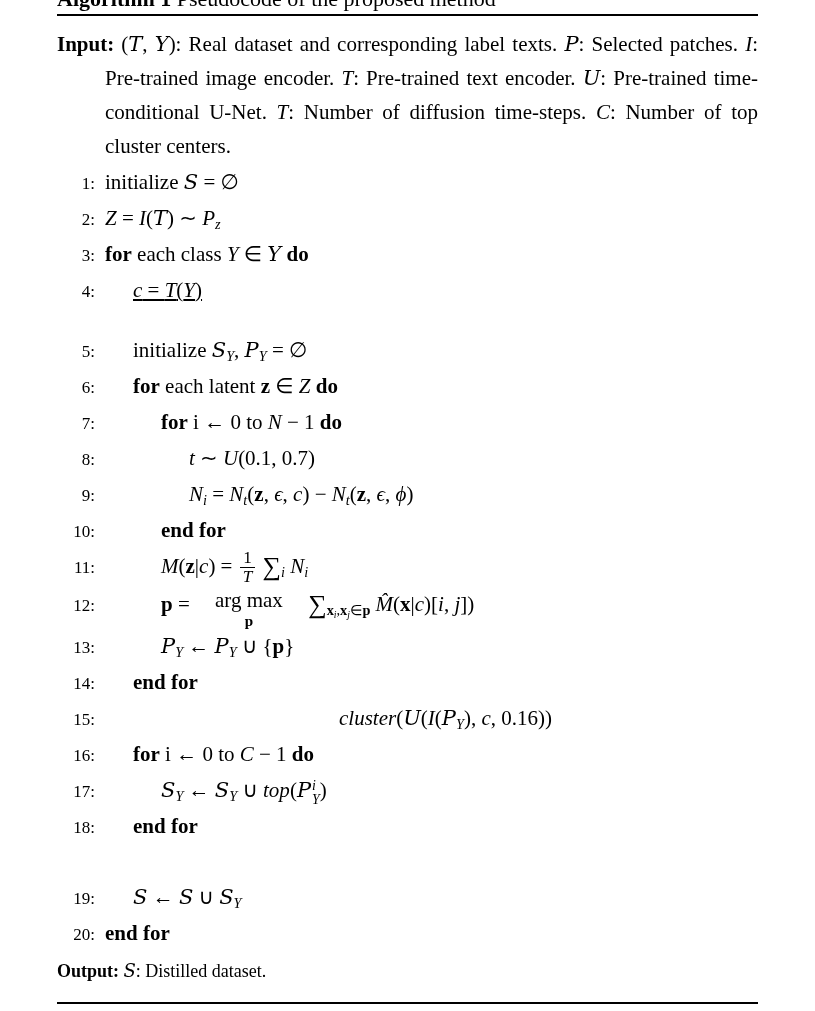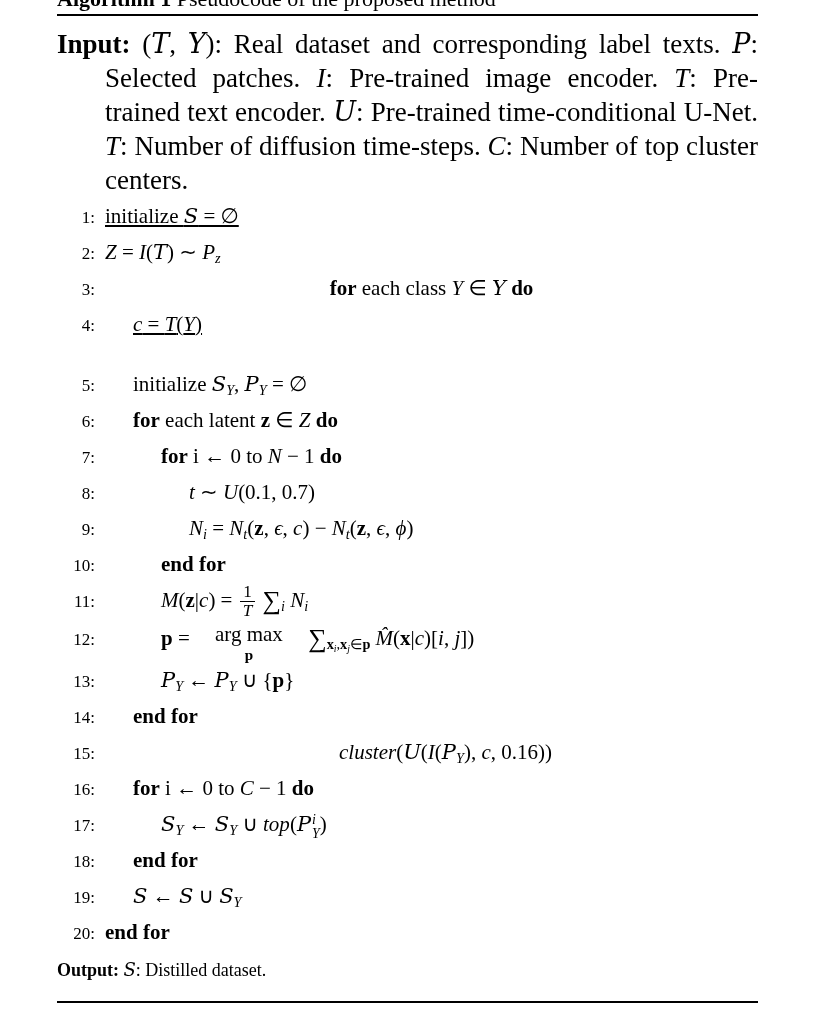--- a/index.html
+++ b/index.html
@@ -6,21 +6,21 @@
   body{width:815px;height:1011px;font-family:"Liberation Serif",serif;color:#000;}
   .page{position:relative;width:815px;height:1011px;overflow:hidden;background:#ffffff;}
   .algorithm{position:absolute;left:57px;width:701px;top:0;}
 
   
   .title-clip{height:14px;overflow:hidden;position:relative;}
   .title{position:absolute;left:0;top:-15px;font-size:22px;line-height:27px;white-space:nowrap;}
 
   .rule{height:0;border-top:2px solid #000;}
 
-  .input-block{font-size:27px;line-height:34px;text-align:justify;
+  .input-block{font-size:21px;line-height:34px;text-align:justify;
                padding-left:48px;text-indent:-48px;margin-top:11px;}
   .output-block{font-size:18px;line-height:34px;margin-top:2px;}
   .rule-bottom{margin-top:14px;}
 
   .lines{margin-top:2px;}
   .line{display:flex;align-items:baseline;font-size:21px;line-height:34px;}
   .num{flex:0 0 38px;text-align:right;font-size:17px;}
   .content{flex:1;}
 
   .s-r{font-style:normal;font-weight:400;}
@@ -55,29 +55,29 @@
       <span class="title"><b>Algorithm 1</b>&nbsp;<span>Pseudocode of the proposed method</span></span>
     </div>
 
     <div class="rule"></div>
 
     <div class="input-block"><span class="s-b">Input:</span>&nbsp;<span id="input-parts"><span class="s-r">(</span><span class="s-cal">T</span><span class="s-r">, </span><span class="s-cal">Y</span><span class="s-r">): Real dataset and corresponding label texts. </span><span class="s-cal">P</span><span class="s-r">: Selected patches. </span><span class="s-i">I</span><span class="s-r">: Pre-trained image encoder. </span><span class="s-i">T</span><span class="s-r">: Pre-trained text encoder. </span><span class="s-cal">U</span><span class="s-r">: Pre-trained time-conditional U-Net. </span><span class="s-i">T</span><span class="s-r">: Number of diffusion time-steps. </span><span class="s-i">C</span><span class="s-r">: Number of top cluster centers.</span></span></div>
 
     <div class="lines" id="lines">
         <div class="line">
           <span class="num">1:</span>
-          <span class="content" style="padding-left: 10px; text-decoration: underline;"><span class="s-r">initialize </span><span class="s-cal">S</span><span class="s-r"> = ∅</span></span>
+          <span class="content" style="padding-left: 10px;"><span class="s-r">initialize </span><span class="s-cal">S</span><span class="s-r"> = ∅</span></span>
         </div>
         <div class="line">
           <span class="num">2:</span>
           <span class="content" style="padding-left: 10px;"><span class="s-i">Z</span><span class="s-r"> = </span><span class="s-i">I</span><span class="s-r">(</span><span class="s-cal">T</span><span class="s-r">) ∼ </span><span class="s-i">P</span><sub class="msub"><span class="s-i">z</span></sub></span>
         </div>
         <div class="line">
           <span class="num">3:</span>
-          <span class="content" style="padding-left: 10px; text-align: center;"><span class="s-b">for</span><span class="s-r">  each class </span><span class="s-i">Y</span><span class="s-r"> ∈ </span><span class="s-cal">Y</span><span class="s-r"> </span><span class="s-b">do</span></span>
+          <span class="content" style="padding-left: 10px;"><span class="s-b">for</span><span class="s-r">  each class </span><span class="s-i">Y</span><span class="s-r"> ∈ </span><span class="s-cal">Y</span><span class="s-r"> </span><span class="s-b">do</span></span>
         </div>
         <div class="line">
           <span class="num">4:</span>
           <span class="content" style="padding-left: 38px; text-decoration: underline;"><span class="s-i">c</span><span class="s-r"> = </span><span class="s-i">T</span><span class="s-r">(</span><span class="s-i">Y</span><span class="s-r">)</span></span>
         </div>
         <div class="line">
           <span class="num">5:</span>
           <span class="content" style="padding-left: 38px; margin-top: 24px;"><span class="s-r">initialize </span><span class="s-cal">S</span><sub class="msub"><span class="s-i">Y</span></sub><span class="s-r">, </span><span class="s-cal">P</span><sub class="msub"><span class="s-i">Y</span></sub><span class="s-r"> = ∅</span></span>
         </div>
         <div class="line">
@@ -127,21 +127,21 @@
         <div class="line">
           <span class="num">17:</span>
           <span class="content" style="padding-left: 66px;"><span class="s-cal">S</span><sub class="msub"><span class="s-i">Y</span></sub><span class="s-r"> ← </span><span class="s-cal">S</span><sub class="msub"><span class="s-i">Y</span></sub><span class="s-r"> ∪ </span><span class="s-i">top</span><span class="s-r">(</span><span class="s-cal">P</span><span class="supsub"><span class="ss">i</span><span class="ss">Y</span></span><span class="s-r">)</span></span>
         </div>
         <div class="line">
           <span class="num">18:</span>
           <span class="content" style="padding-left: 38px;"><span class="s-b">end for</span></span>
         </div>
         <div class="line">
           <span class="num">19:</span>
-          <span class="content" style="padding-left: 38px;"><span class="s-cal">S</span><span class="s-r"> ← </span><span class="s-cal">S</span><span class="s-r"> ∪ </span><span class="s-cal">S</span><sub class="msub"><span class="s-i">Y</span></sub></span>
+          <span class="content" style="padding-left: 38px; margin-top: 35px;"><span class="s-cal">S</span><span class="s-r"> ← </span><span class="s-cal">S</span><span class="s-r"> ∪ </span><span class="s-cal">S</span><sub class="msub"><span class="s-i">Y</span></sub></span>
         </div>
         <div class="line">
           <span class="num">20:</span>
           <span class="content" style="padding-left: 10px;"><span class="s-b">end for</span></span>
         </div>
       </div>
 
     <div class="output-block"><span class="s-b">Output:</span>&nbsp;<span id="output-parts"><span class="s-cal">S</span><span class="s-r">: Distilled dataset.</span></span></div>
 
     <div class="rule rule-bottom"></div>

